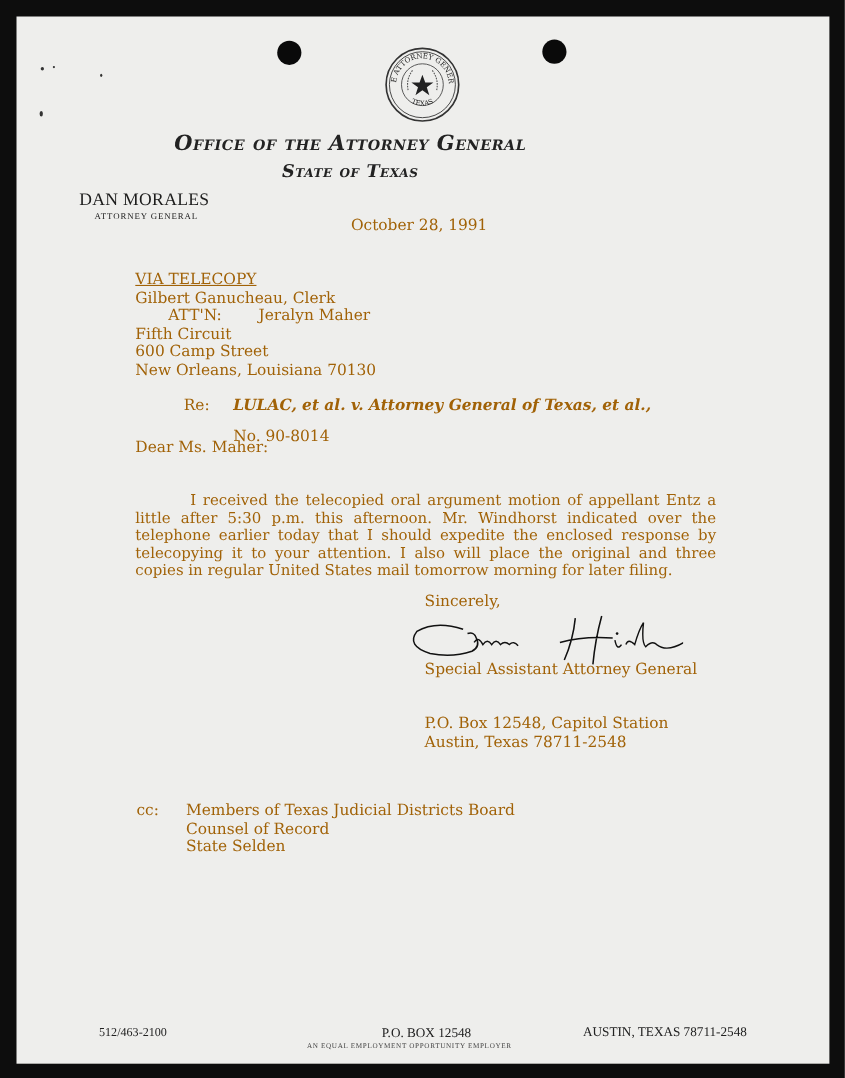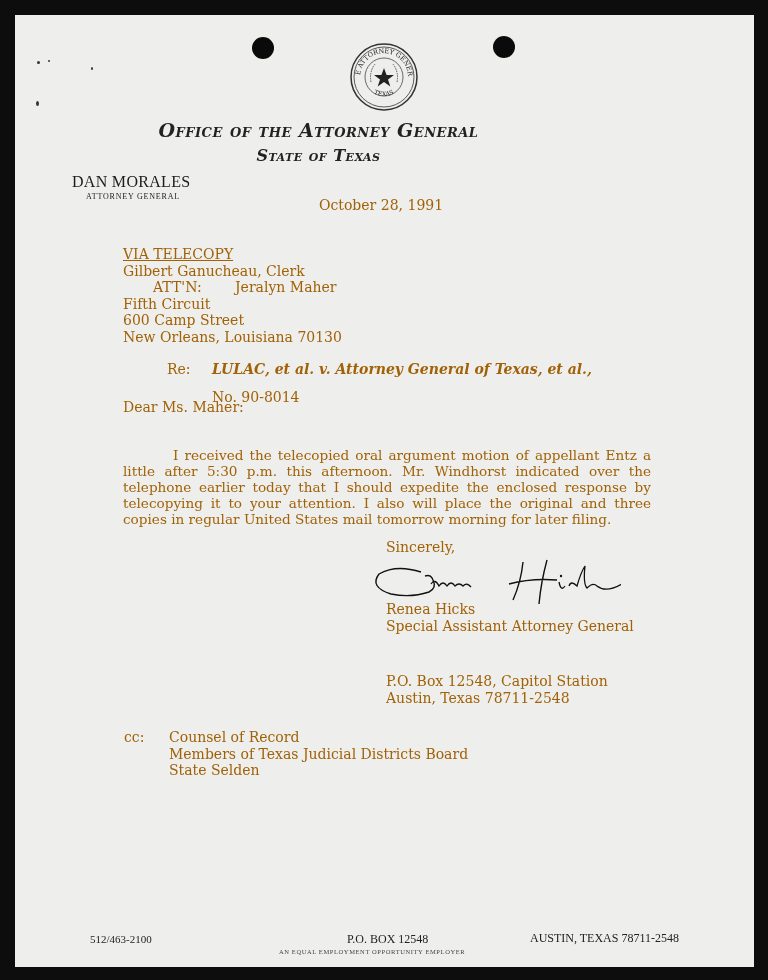--- a/index.html
+++ b/index.html
@@ -31,21 +31,21 @@
     .attn-label { display: inline-block; margin-left: 30px; width: 82px; }
     .re-label { left: 152px; top: 346px; }
     .re-title { left: 197px; top: 346px; font-weight: bold; font-style: italic; }
     .re-no { left: 197px; top: 374px; }
     .salutation { left: 108px; top: 384px; }
     .body-text { left: 108px; top: 432px; width: 528px; white-space: normal; line-height: 16px; text-align: justify; font-size: 13.6px; }
     .body-text .indent { display: inline-block; width: 50px; }
     .closing { left: 371px; top: 524px; }
     .sig { position: absolute; left: 356px; top: 537px; width: 250px; height: 60px; }
     .signer { left: 371px; top: 586px; line-height: 16.5px; }
-    .addr2 { left: 371px; top: 658px; line-height: 16.5px; }
+    .addr2 { left: 371px; top: 635px; line-height: 16.5px; }
     .cc-label { left: 109px; top: 714px; }
     .cc-list { left: 154px; top: 714px; line-height: 16.5px; }
     .footer { font-family: "Liberation Serif", serif; color: #222; }
     .f-phone { left: 75px; top: 918px; font-size: 11px; }
     .f-box { left: 332px; top: 917px; font-size: 12px; }
     .f-city { left: 515px; top: 916px; font-size: 12px; }
     .f-eoe { left: 264px; top: 933px; font-size: 6.5px; letter-spacing: 0.6px; color: #444; }
   </style>
 </head>
 <body>
@@ -109,33 +109,32 @@
 
   <svg class="sig" viewBox="0 0 250 60">
     <path d="M50 20 Q25 12 8 22 Q-2 35 20 42 Q40 46 58 40 Q66 36 62 28 Q60 22 54 24" fill="none" stroke="#111" stroke-width="1.4"></path>
     <path d="M60 32 Q64 26 68 34 Q72 28 76 34 Q80 28 84 34 Q88 30 92 34 Q96 30 100 35" fill="none" stroke="#111" stroke-width="1.3"></path>
     <path d="M152 10 Q150 30 142 48 M176 8 Q170 30 168 52 M138 32 Q160 26 186 28" fill="none" stroke="#111" stroke-width="1.4"></path>
     <path d="M188 30 Q190 40 194 34 M198 34 Q200 28 206 34 Q210 20 214 14 Q212 32 216 36 Q222 30 226 34 Q236 42 254 30" fill="none" stroke="#111" stroke-width="1.3"></path>
     <circle cx="190" cy="24" r="1.2" fill="#111"></circle>
   </svg>
 
   <div class="abs typed signer">
-    <div>Renea Hicks</div>
     <div>Special Assistant Attorney General</div>
   </div>
 
   <div class="abs typed addr2">
     <div>P.O. Box 12548, Capitol Station</div>
     <div>Austin, Texas 78711-2548</div>
   </div>
 
   <div class="abs typed cc-label">cc:</div>
   <div class="abs typed cc-list">
+    <div>Members of Texas Judicial Districts Board</div>
     <div>Counsel of Record</div>
-    <div>Members of Texas Judicial Districts Board</div>
     <div>State Selden</div>
   </div>
 
   <div class="abs footer f-phone">512/463-2100</div>
   <div class="abs footer f-box">P.O. BOX 12548</div>
   <div class="abs footer f-city">AUSTIN, TEXAS 78711-2548</div>
   <div class="abs footer f-eoe">AN EQUAL EMPLOYMENT OPPORTUNITY EMPLOYER</div>
 </div>
 
 </body></html>

